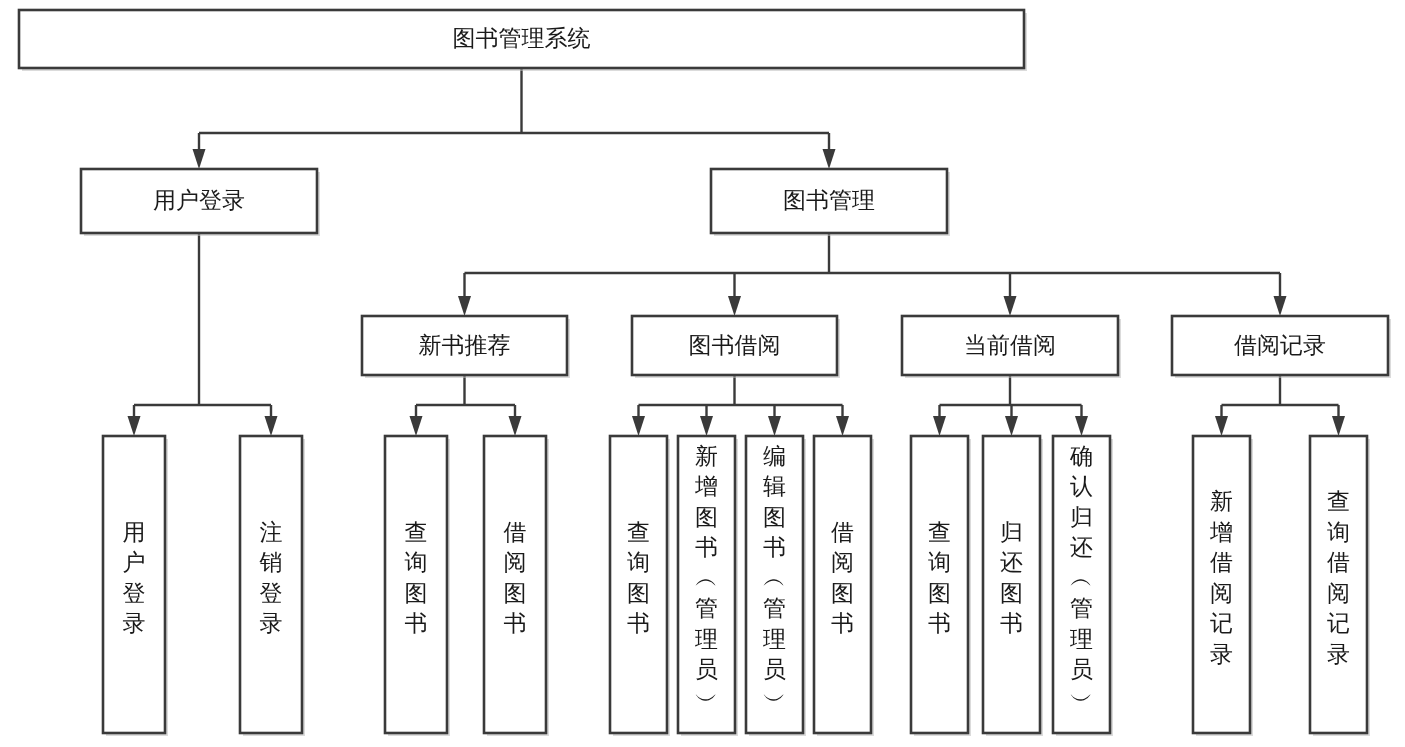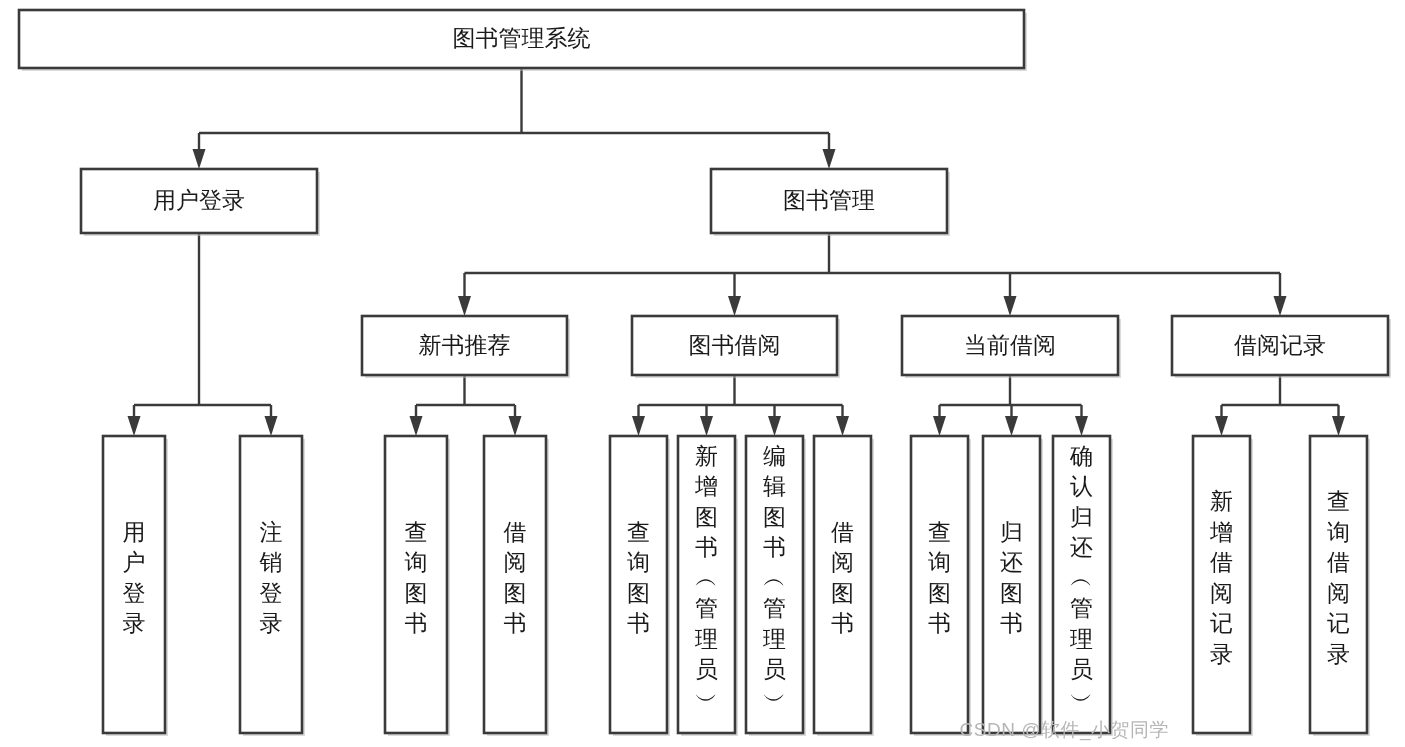--- a/index.html
+++ b/index.html
@@ -233,15 +233,14 @@
         </g>
         <g>
           <rect x="1313" y="439" width="57" height="297" class="node-shadow"></rect>
           <rect x="1310" y="436" width="57" height="297" class="node-rect"></rect>
           <text x="1338.5" class="vnode-label" y="509.25"><tspan x="1338.5" dy="0">查</tspan><tspan x="1338.5" dy="30.5">询</tspan><tspan x="1338.5" dy="30.5">借</tspan><tspan x="1338.5" dy="30.5">阅</tspan><tspan x="1338.5" dy="30.5">记</tspan><tspan x="1338.5" dy="30.5">录</tspan></text>
         </g>
       </g>
 
   </svg>
 
-  <div class="watermark">CSDN @软件_小贺同学</div>
 
 </div>
 
 </body></html>

